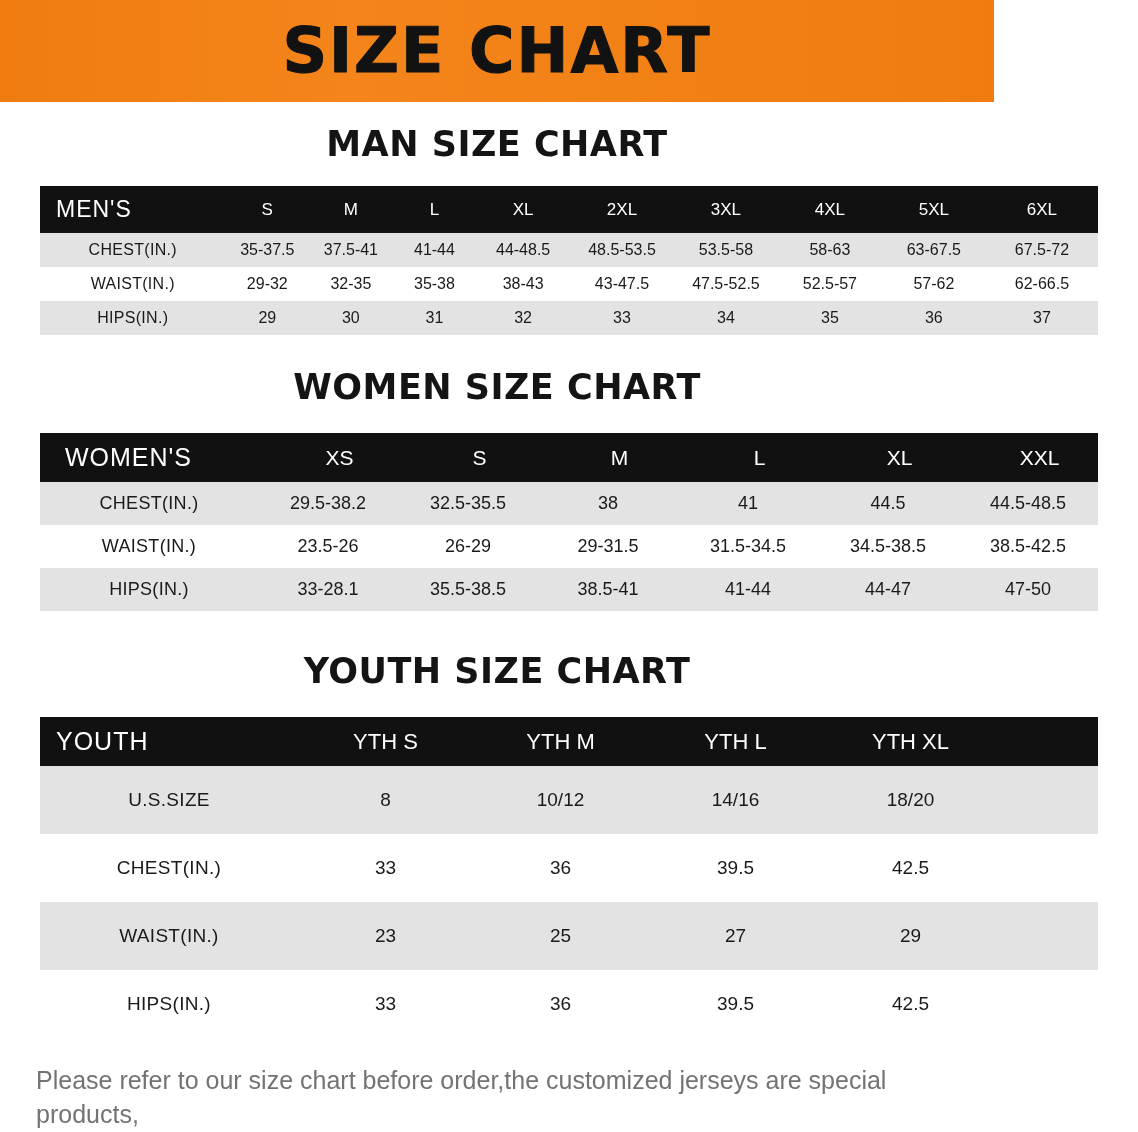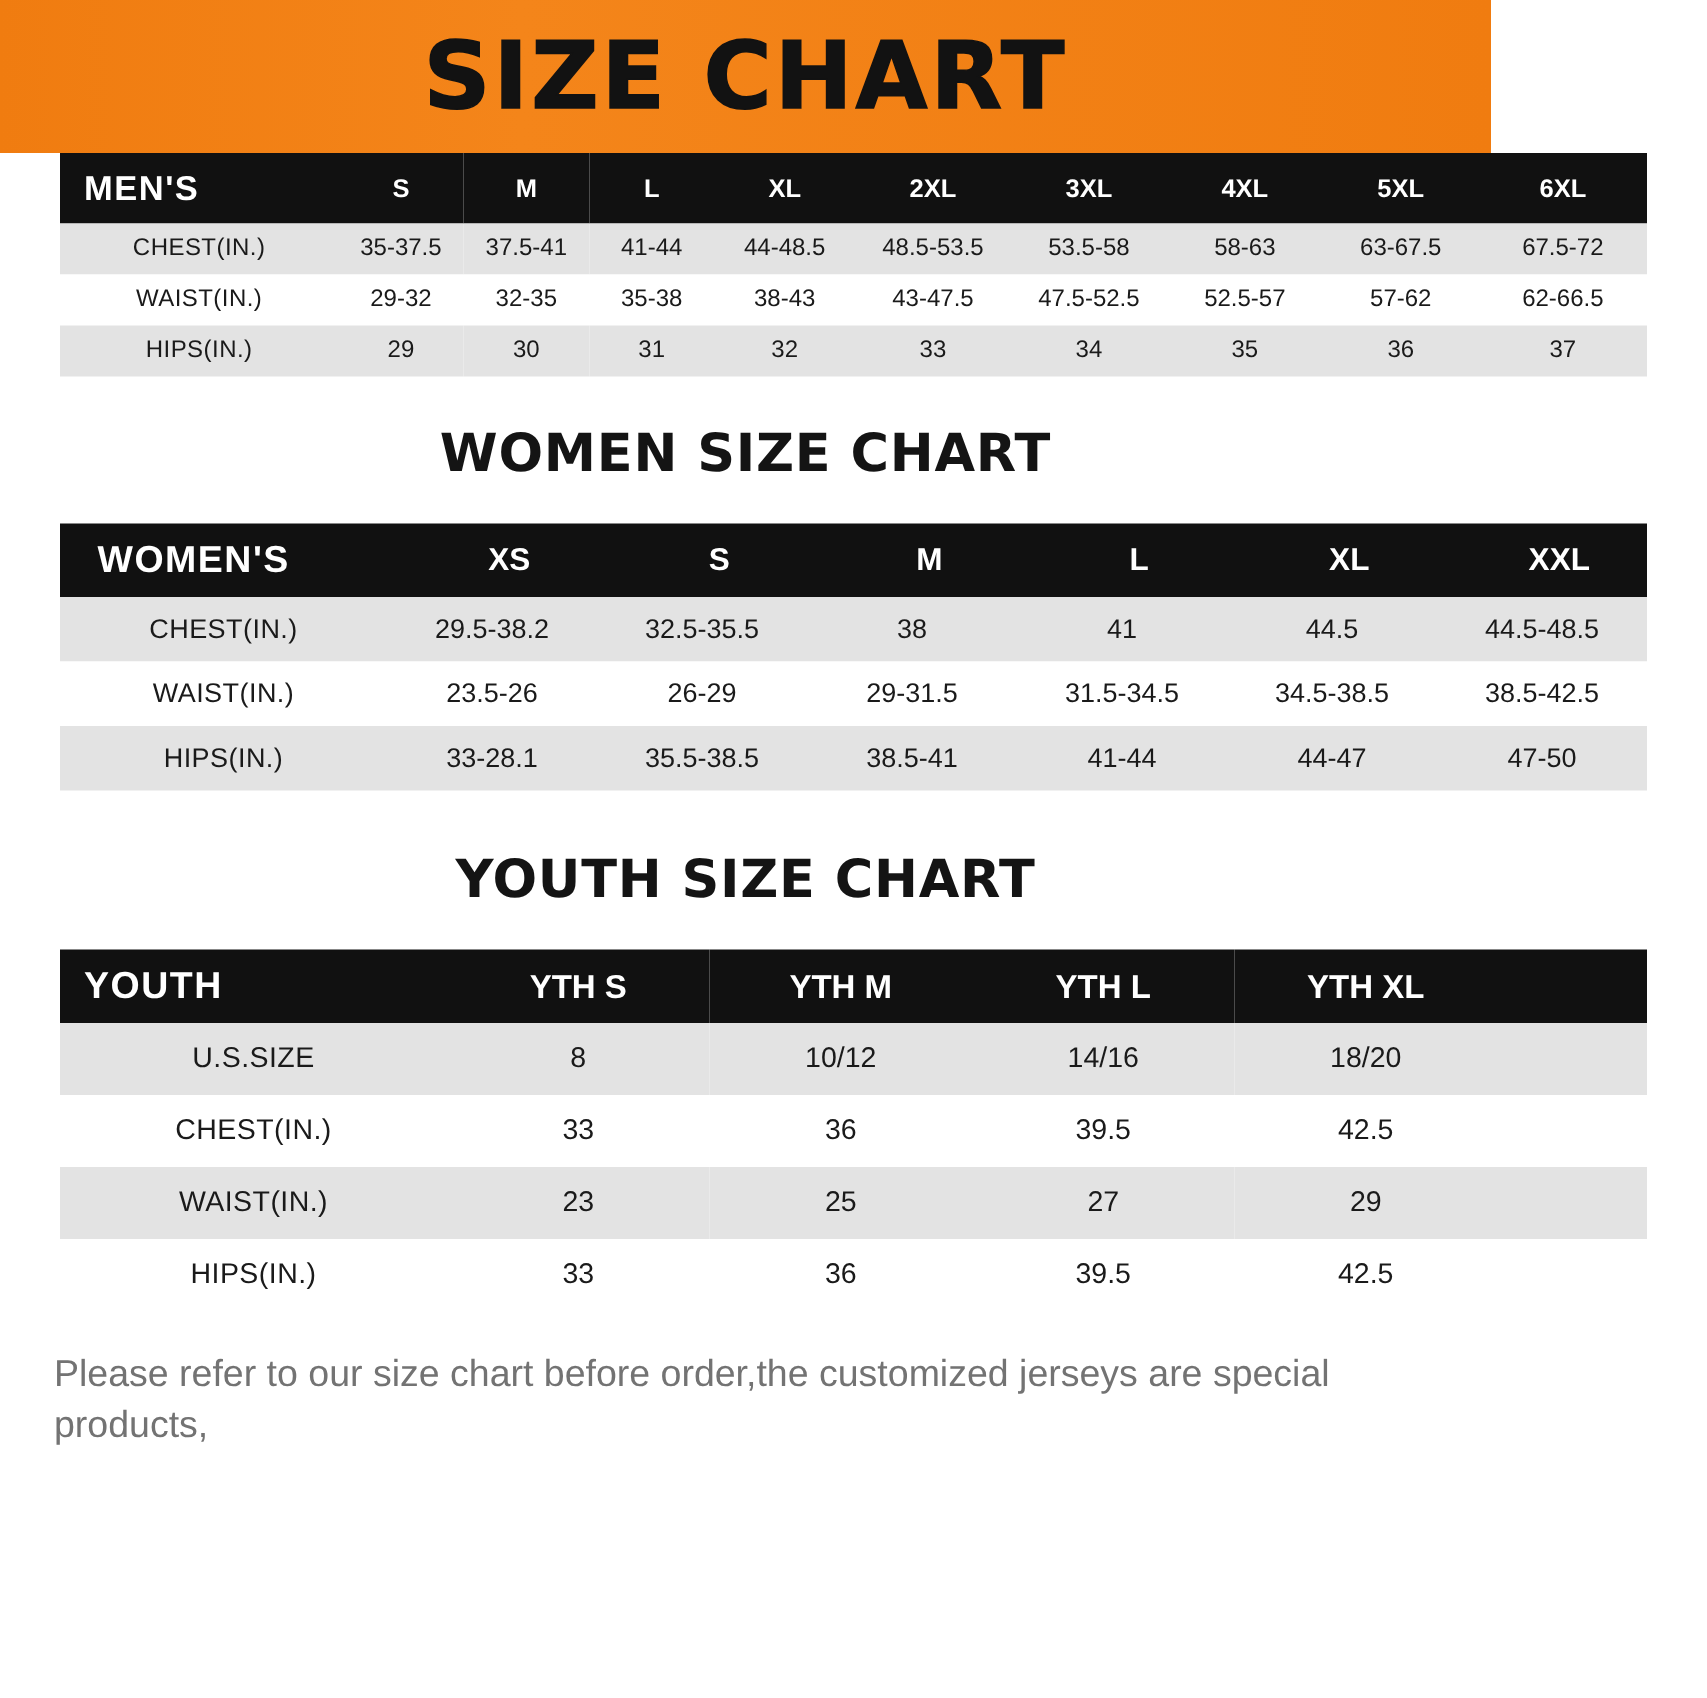--- a/index.html
+++ b/index.html
@@ -57,21 +57,21 @@
   }
   table.size {
     width: 1058px;
     border-collapse: collapse;
     table-layout: fixed;
   }
   table.size thead th {
     background: #111111;
     color: #ffffff;
     font-family: "Liberation Sans", sans-serif;
-    font-weight: bold;
+    font-weight: normal;
     text-align: center;
     padding: 10px 2px;
   }
   table.size thead th.firstcol {
     text-align: left;
     padding-left: 16px;
     letter-spacing: 1px;
   }
   table.size tbody td {
     text-align: center;
@@ -93,41 +93,42 @@
   #men-table tbody td.firstcol { font-size: 16px; }
 
   
   #women-table thead th { font-size: 21px; padding-left: 25px; }
   #women-table thead th.firstcol { font-size: 25px; }
   #women-table tbody td { font-size: 18px; padding: 11px 2px; }
 
   
   #youth-table thead th { font-size: 22px; }
   #youth-table thead th.firstcol { font-size: 25px; }
-  #youth-table tbody td { font-size: 19px; padding: 13px 2px; }
+  #youth-table tbody td { font-size: 19px; padding: 23px 2px; }
 
   
   .note {
     margin: 26px 36px 0 36px;
     color: #737373;
     font-family: "Liberation Sans", sans-serif;
     font-size: 25px;
     line-height: 1.35;
     text-align: left;
   }
 </style>
 </head>
 <body>
 
 <div class="page">
 
   <div class="banner">
     <div class="banner-title">SIZE CHART</div>
   </div>
 
+  <div class="section-heading h-man">MAN SIZE CHART</div>
   <div class="table-wrap">
     <table class="size" id="men-table">
       <colgroup>
         <col style="width:182px">
         <col style="width:82px">
           <col style="width:82px">
           <col style="width:82px">
         <col style="width:92px">
           <col style="width:102px">
           <col style="width:102px">

